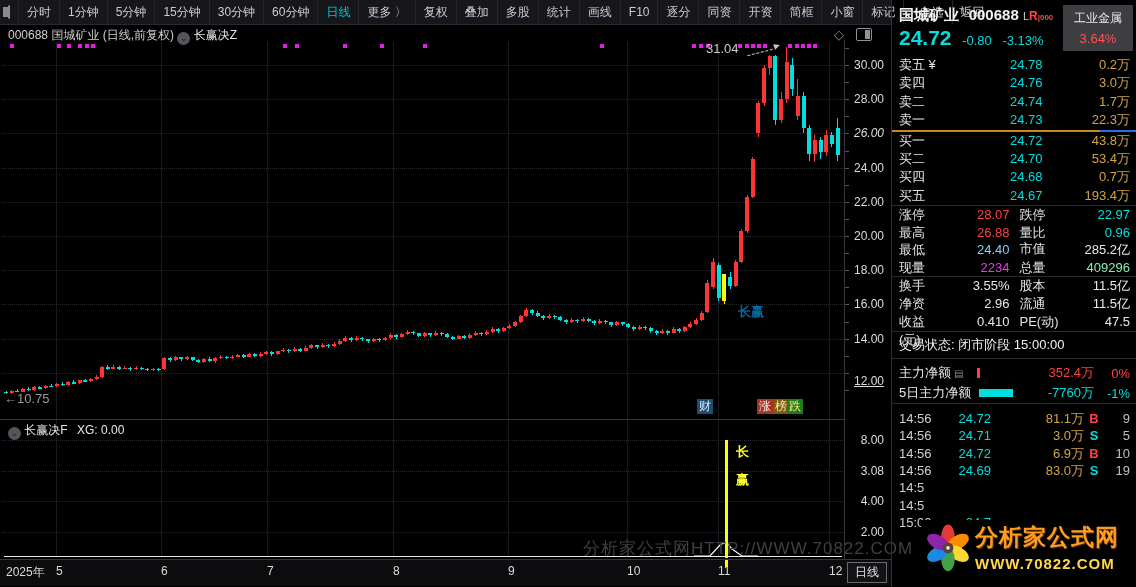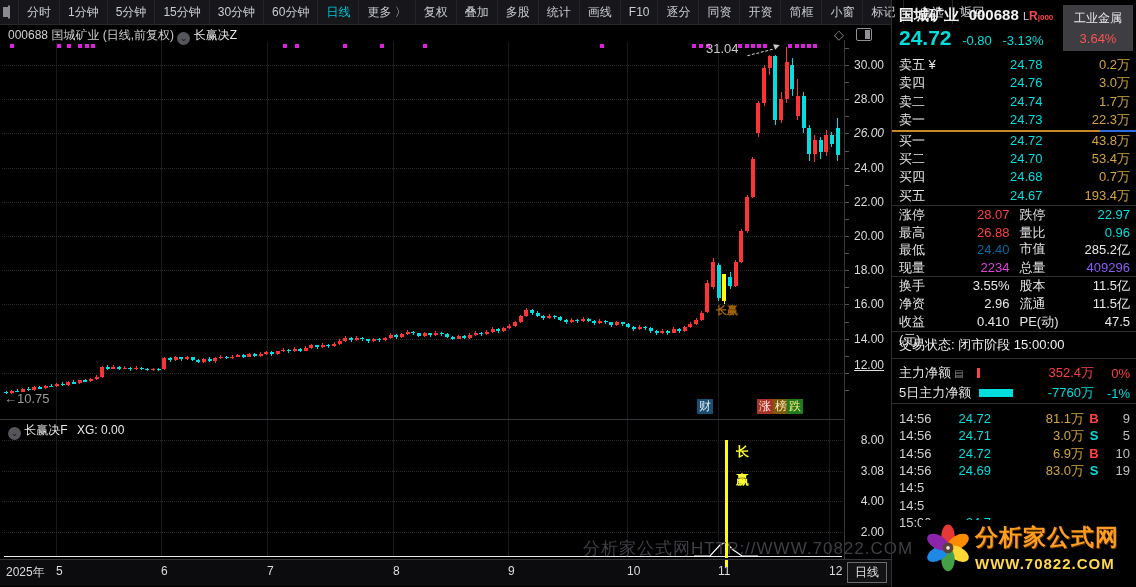--- a/index.html
+++ b/index.html
@@ -137,21 +137,21 @@
       <div class="ylab" style="top: 194.8px;">22.00</div>
       <div class="grid-h" style="top: 236px;"></div>
       <div class="ylab" style="top: 229px;">20.00</div>
       <div class="grid-h" style="top: 270.2px;"></div>
       <div class="ylab" style="top: 263.2px;">18.00</div>
       <div class="grid-h" style="top: 304.4px;"></div>
       <div class="ylab" style="top: 297.4px;">16.00</div>
       <div class="grid-h" style="top: 338.6px;"></div>
       <div class="ylab" style="top: 331.6px;">14.00</div>
       <div class="grid-h" style="top: 372.8px;"></div>
-      <div class="ylab" style="top: 358px; text-decoration: underline;">12.00</div>
+      <div class="ylab" style="top: 374px; text-decoration: underline;">12.00</div>
       <div class="ytick" style="top: 389.9px;"></div>
       <div class="ytick" style="top: 372.8px;"></div>
       <div class="ytick" style="top: 355.7px;"></div>
       <div class="ytick" style="top: 338.6px;"></div>
       <div class="ytick" style="top: 321.5px;"></div>
       <div class="ytick" style="top: 304.4px;"></div>
       <div class="ytick" style="top: 287.3px;"></div>
       <div class="ytick" style="top: 270.2px;"></div>
       <div class="ytick" style="top: 253.1px;"></div>
       <div class="ytick" style="top: 236px;"></div>
@@ -500,21 +500,21 @@
         <polyline points="0,16 16,16 26,5 32,2 38,9 48,16 64,16" fill="none" stroke="#ffffff" stroke-width="1.2"></polyline>
       </svg>
       <div style="position: absolute; left: 724.939px; top: 440px; width: 3px; height: 118px; background: rgb(255, 255, 0);"></div>
       <div style="position: absolute; left: 724.939px; top: 560px; width: 3px; height: 7px; background: rgb(255, 255, 0); z-index: 3;"></div>
     </div>
 
   <div class="ch-abs" style="left:706px;top:41px;font-size:13px;color:#c9c9c9;">31.04</div>
   <div class="peak-dash"></div>
   <div class="peak-arrow"></div>
   <div class="ch-abs" style="left:4px;top:391px;font-size:13px;color:#9a9a9a;">←10.75</div>
-  <div class="ch-abs" style="left:716px;top:303px;font-size:11px;color:#a16207;font-weight:bold;">长赢</div>
+  <div class="ch-abs" style="left:738px;top:303px;font-size:13px;color:#0369a1;font-weight:bold;">长赢</div>
 
   <div id="tags">
       <div class="tag" style="left: 697px; background: rgb(27, 79, 114); color: rgb(220, 232, 240);">财</div>
       <div class="tag" style="left: 757px; background: rgb(169, 50, 38); color: rgb(245, 232, 224);">涨</div>
       <div class="tag" style="left: 773px; background: rgb(125, 90, 8); color: rgb(245, 232, 192);">榜</div>
       <div class="tag" style="left: 787px; background: rgb(30, 122, 30); color: rgb(255, 232, 122);">跌</div>
     </div>
 
   <div class="hline" style="left:0;top:419px;width:845px;"></div>
   <div class="vline" style="left:844px;top:40px;width:1px;height:545px;"></div>
@@ -613,29 +613,29 @@
           <span class="vv" style="color:#00dede">22.97</span>
         </div>
         <div class="st-row">
           <span class="lb">最高</span>
           <span class="vv" style="color:#ff4040">26.88</span>
           <span class="lb" style="padding-left:10px;">量比</span>
           <span class="vv" style="color:#00dede">0.96</span>
         </div>
         <div class="st-row">
           <span class="lb">最低</span>
-          <span class="vv" style="color:#0369a1">24.40</span>
+          <span class="vv" style="color:#7dd3fc">24.40</span>
           <span class="lb" style="padding-left:10px;font-family:Liberation Mono, monospace;">市值</span>
           <span class="vv" style="color:#e8e8e8">285.2亿</span>
         </div>
         <div class="st-row">
           <span class="lb">现量</span>
           <span class="vv" style="color:#e040e0">2234</span>
           <span class="lb" style="padding-left:10px;">总量</span>
-          <span class="vv" style="color:#8b5cf6">409296</span>
+          <span class="vv" style="color:#86efac">409296</span>
         </div>
         <div class="sep"></div>
         <div class="st-row" style="height: 18px; line-height: 18px;">
           <span class="lb">换手</span>
           <span class="vv" style="color:#e8e8e8">3.55%</span>
           <span class="lb" style="padding-left:10px;">股本</span>
           <span class="vv" style="color:#e8e8e8">11.5亿</span>
         </div>
         <div class="st-row" style="height: 18px; line-height: 18px;">
           <span class="lb">净资</span>

